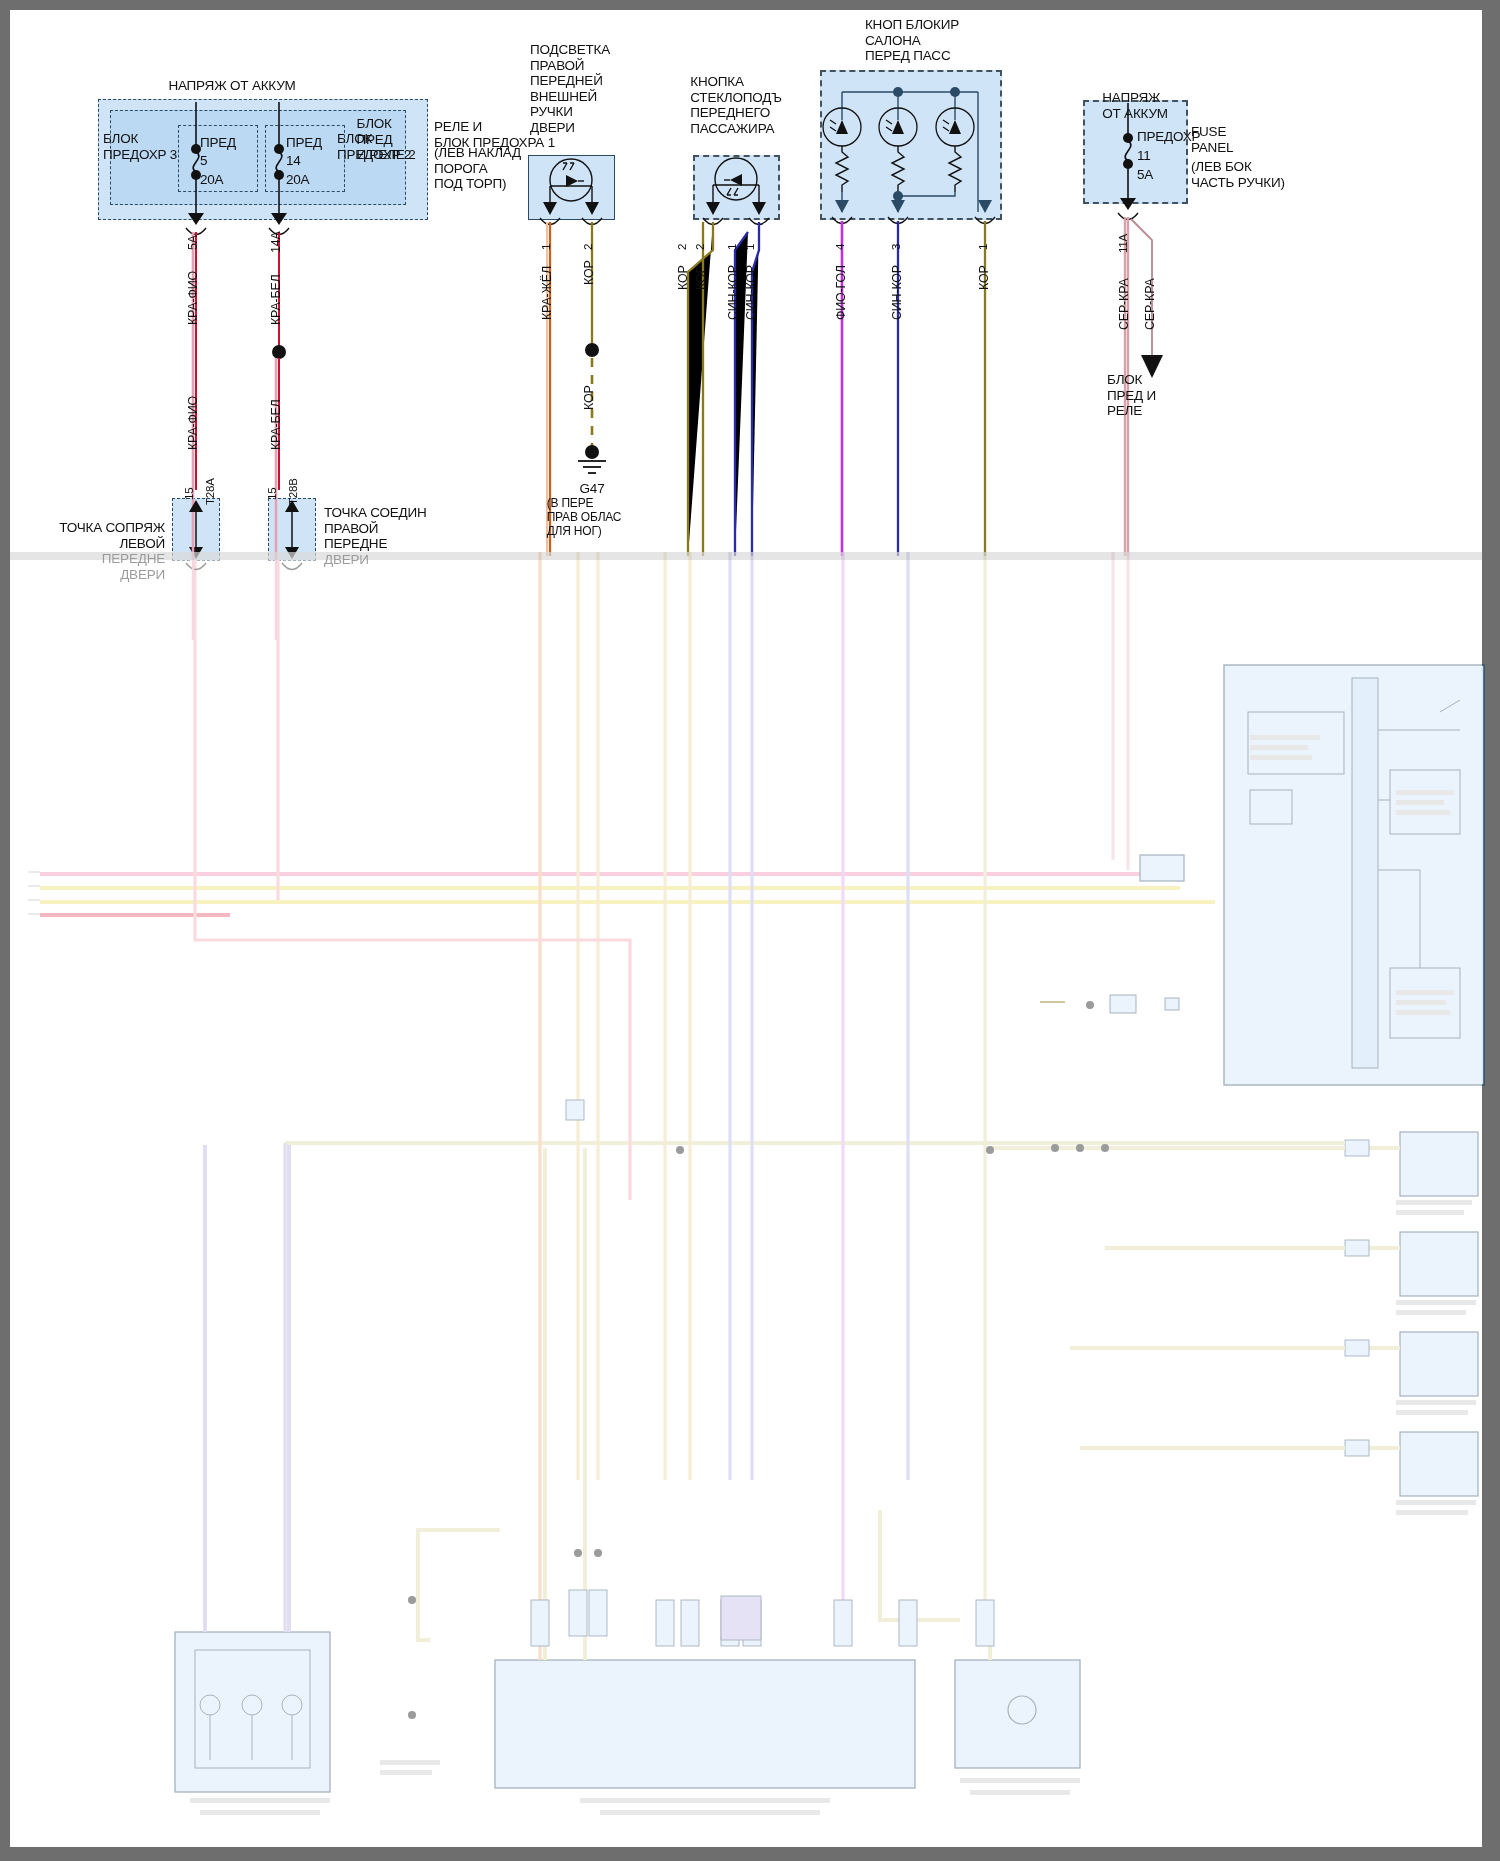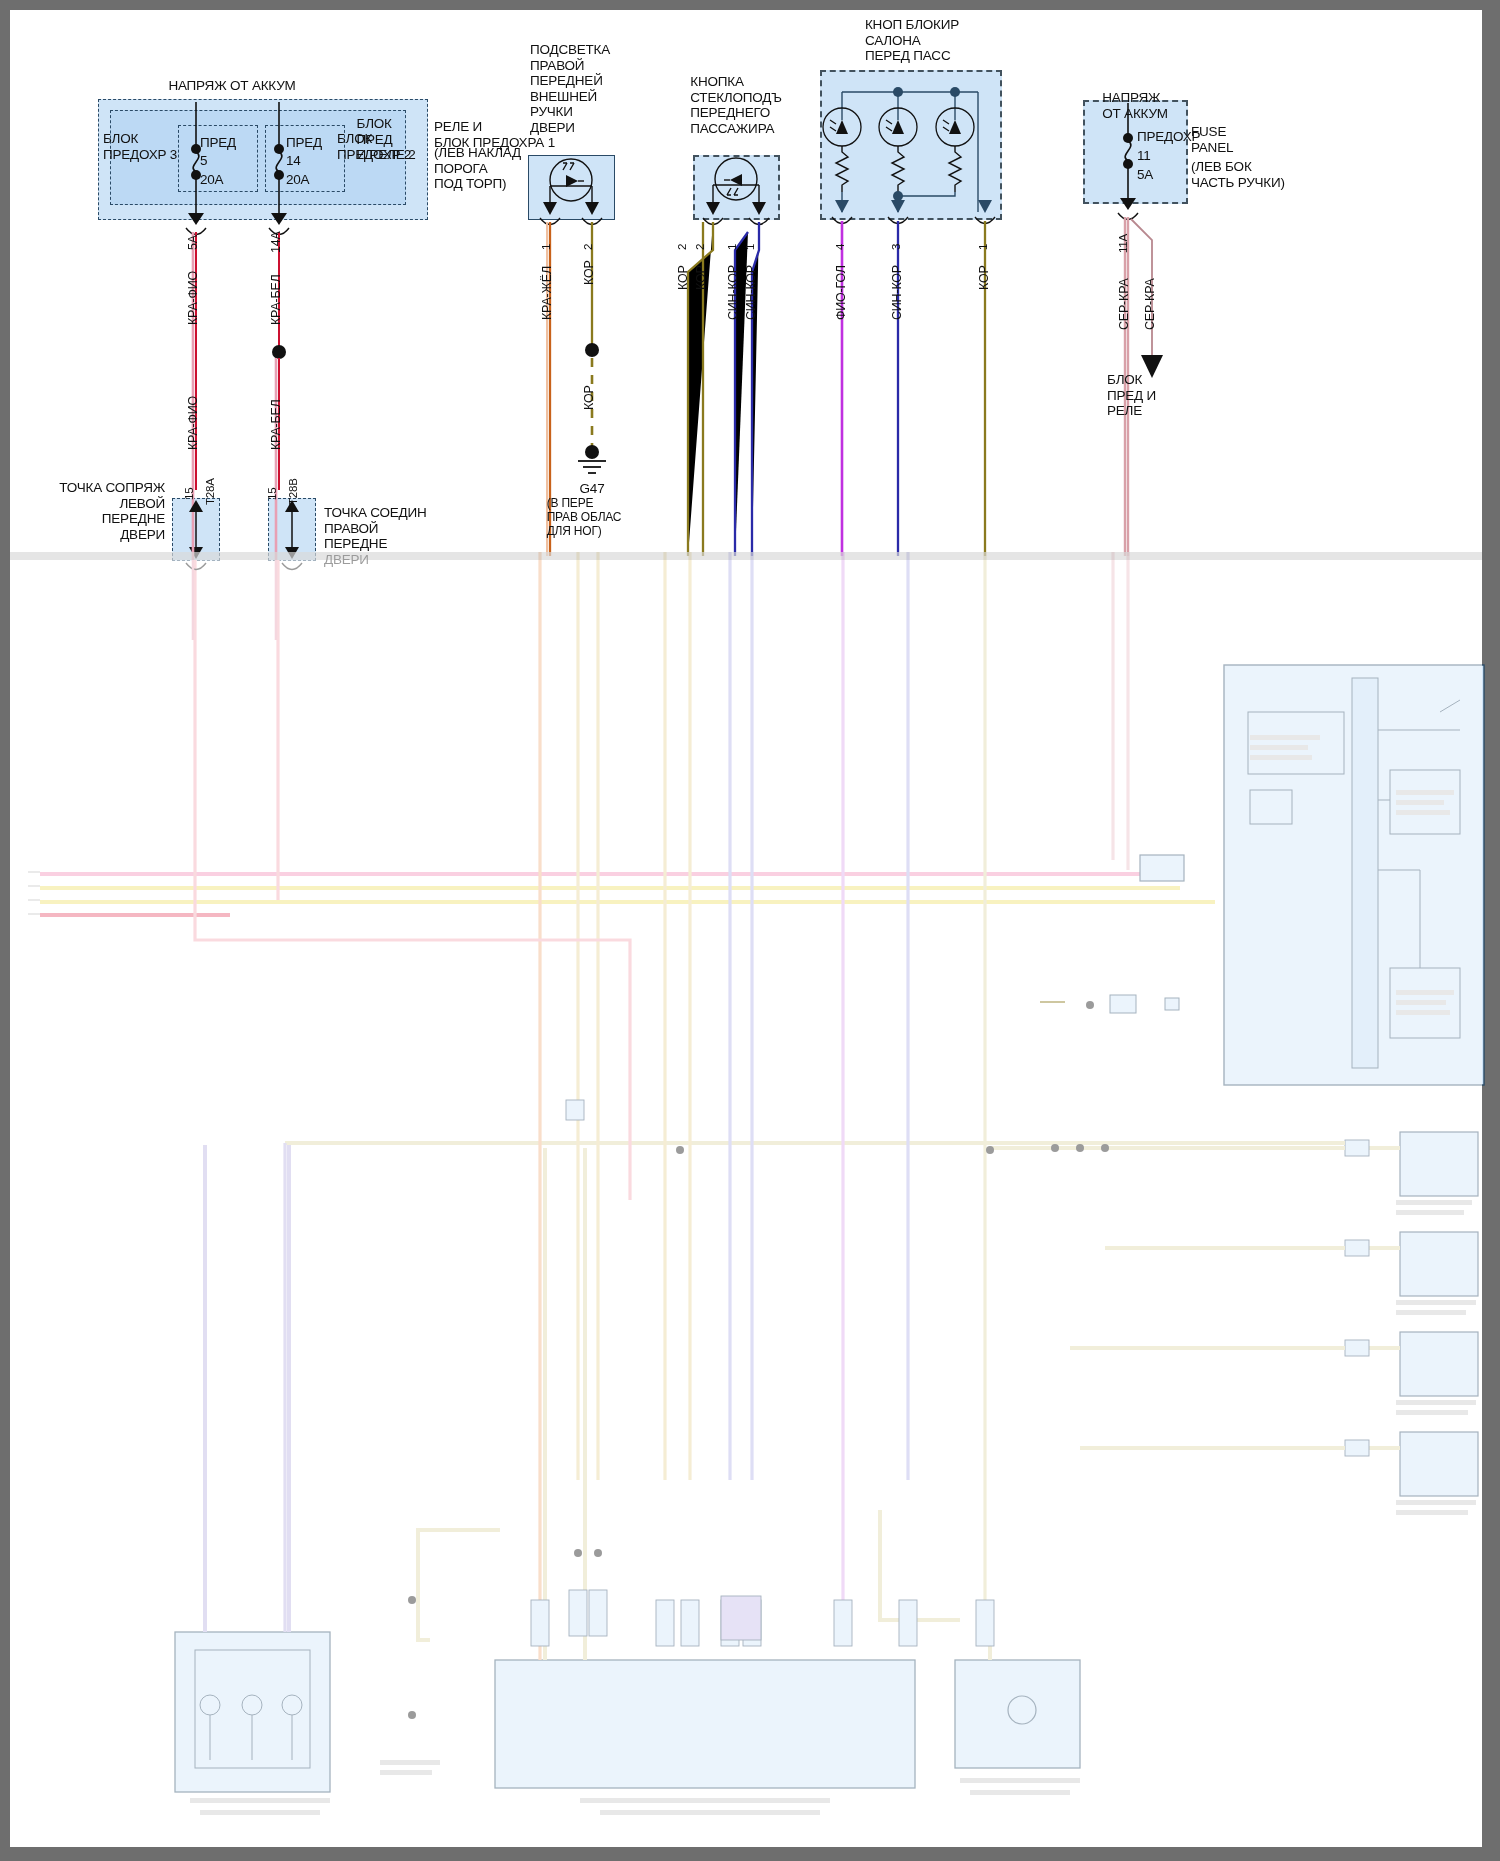--- a/index.html
+++ b/index.html
@@ -471,21 +471,21 @@
     <div class="lbl" style="left:286px; top:172px;">20A</div>
 
     <div class="lbl" style="left:1137px; top:129px;">ПРЕДОХР</div>
     <div class="lbl" style="left:1137px; top:148px;">11</div>
     <div class="lbl" style="left:1137px; top:167px;">5A</div>
 
     <div class="lbl" style="left:1107px; top:372px;">БЛОК
 ПРЕД И
 РЕЛЕ</div>
 
-    <div class="lbl r" style="left:165px; top:480px; text-align:right;">ТОЧКА СОПРЯЖ
+    <div class="lbl r" style="left:165px; top:520px; text-align:right;">ТОЧКА СОПРЯЖ
 ЛЕВОЙ
 ПЕРЕДНЕ
 ДВЕРИ</div>
     <div class="lbl" style="left:324px; top:505px;">ТОЧКА СОЕДИН
 ПРАВОЙ
 ПЕРЕДНЕ
 ДВЕРИ</div>
 
     <div class="lbl c" style="left:592px; top:481px;">G47</div>
     <div class="lbl c sm" style="left:584px; top:496px;">(В ПЕРЕ

